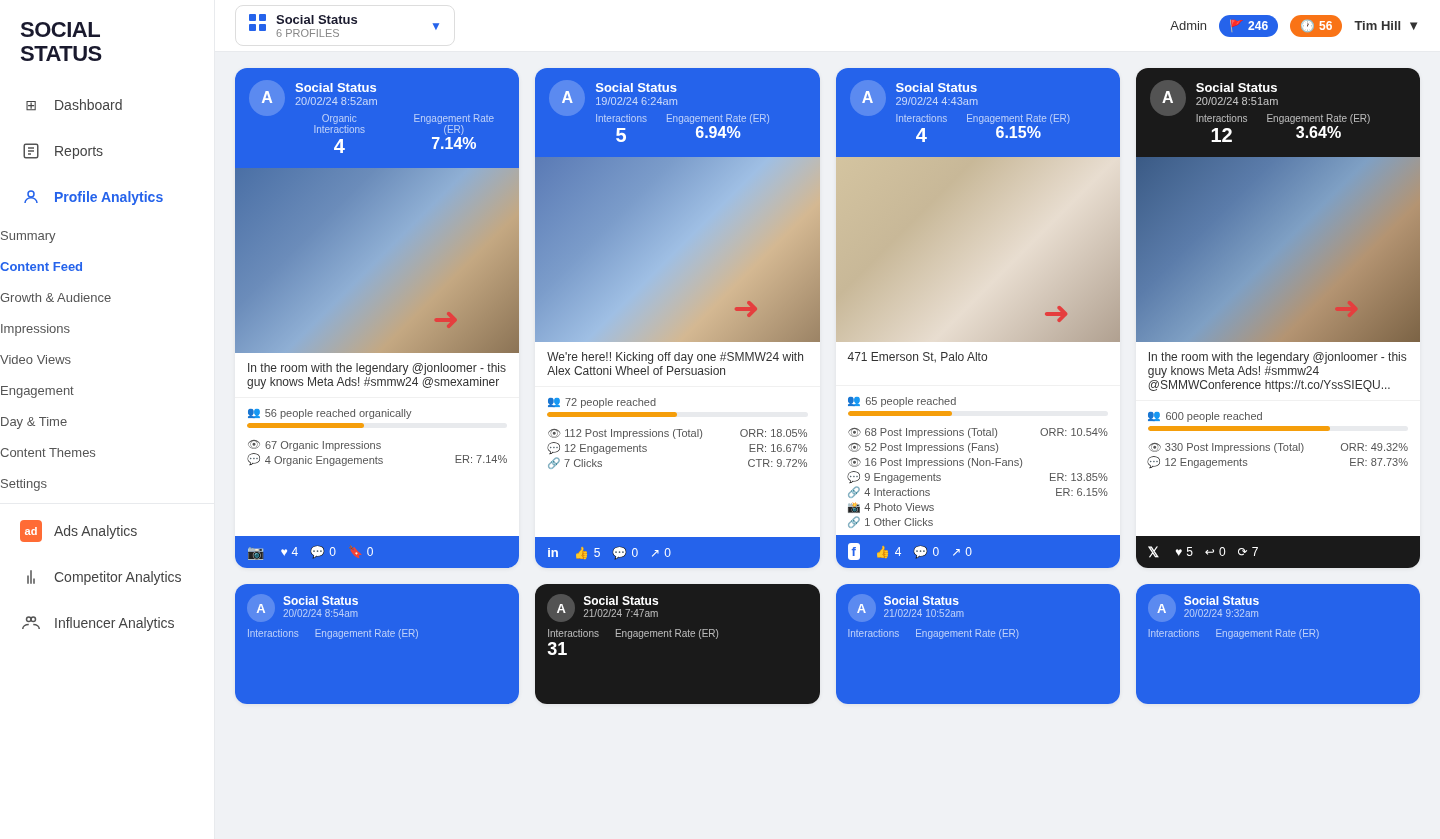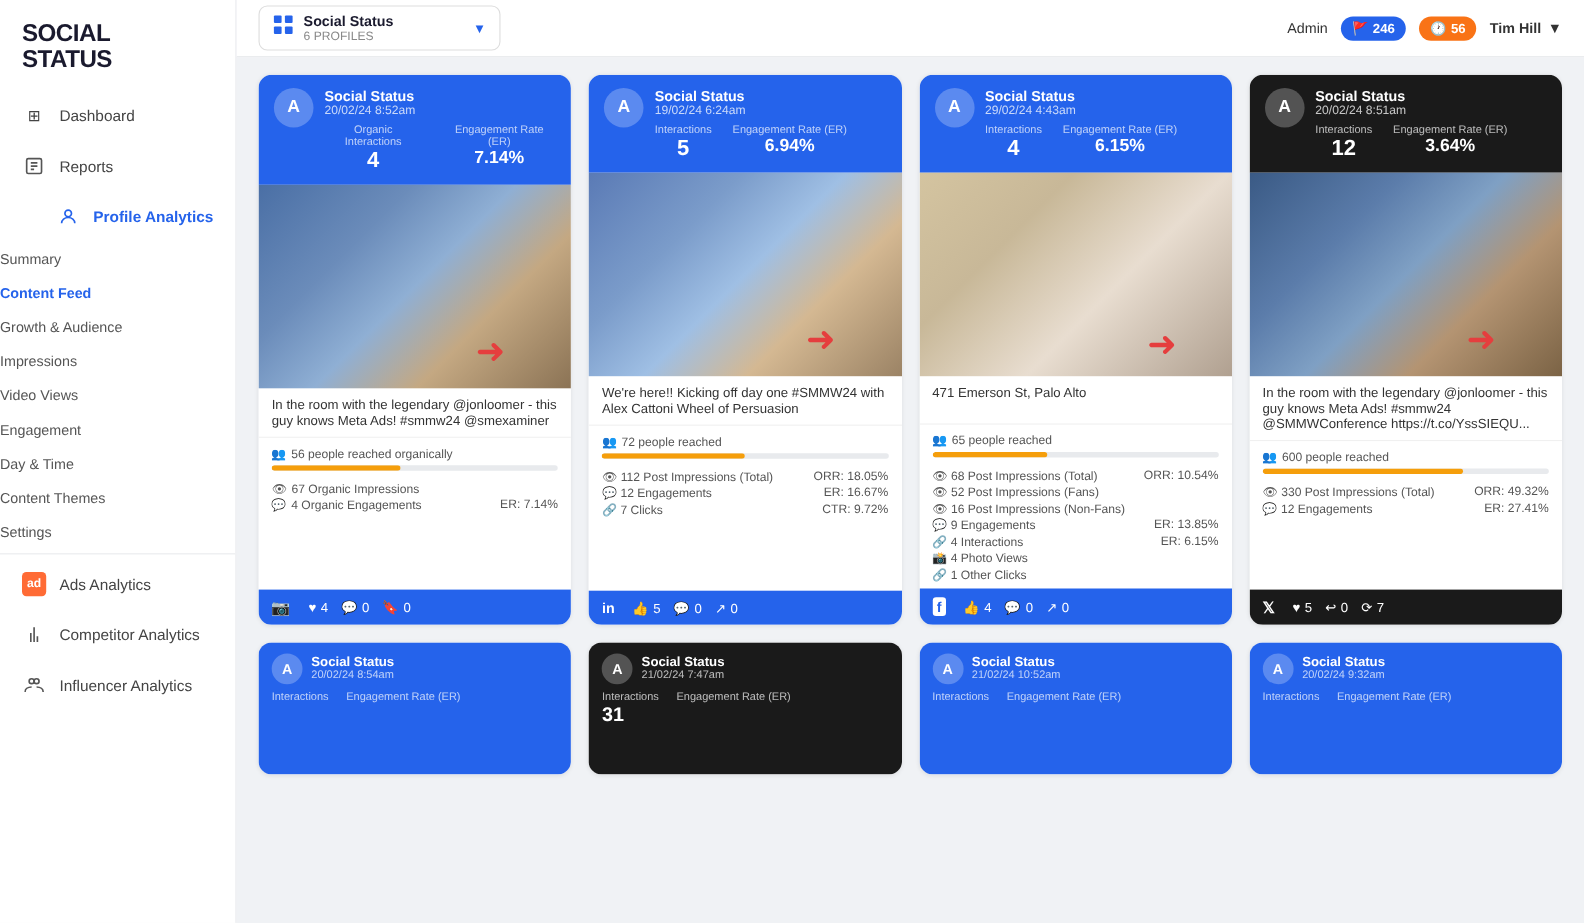--- a/index.html
+++ b/index.html
@@ -27,21 +27,21 @@
     .sidebar-nav-item {
       display: flex;
       align-items: center;
       gap: 12px;
       padding: 12px 20px;
       cursor: pointer;
       font-size: 14px;
       color: #444;
       font-weight: 500;
     }
-    .sidebar-nav-item.active { color: #2563eb; justify-content: flex-end; }
+    .sidebar-nav-item.active { color: #2563eb; }
     .sidebar-nav-item .icon { width: 22px; height: 22px; display: flex; align-items: center; justify-content: center; }
     .sidebar-sub-menu { }
     .sidebar-sub-item {
       padding: 8px 20px 8px 0;
       font-size: 13px;
       color: #555;
       cursor: pointer;
     }
     .sidebar-sub-item.active { color: #2563eb; font-weight: 600; }
     .sidebar-divider { height: 1px; background: #e8eaed; margin: 4px 0; }
@@ -581,21 +581,21 @@
             <div class="reach-bar-fill" style="width:70%"></div>
           </div>
         </div>
         <div class="card-metrics">
           <div class="metric-row">
             <span class="metric-left">👁 330 Post Impressions (Total)</span>
             <span class="metric-right">ORR: 49.32%</span>
           </div>
           <div class="metric-row">
             <span class="metric-left">💬 12 Engagements</span>
-            <span class="metric-right">ER: 27.41%</span>
+            <span class="metric-right">ER: 87.73%</span>
           </div>
         </div>
         <div class="card-footer dark-footer">
           <span class="footer-platform" style="font-weight:700;font-size:14px;">𝕏</span>
           <span class="footer-stat"><span>♥</span> 5</span>
           <span class="footer-stat"><span>↩</span> 0</span>
           <span class="footer-stat"><span>⟳</span> 7</span>
         </div>
       </div>
 

